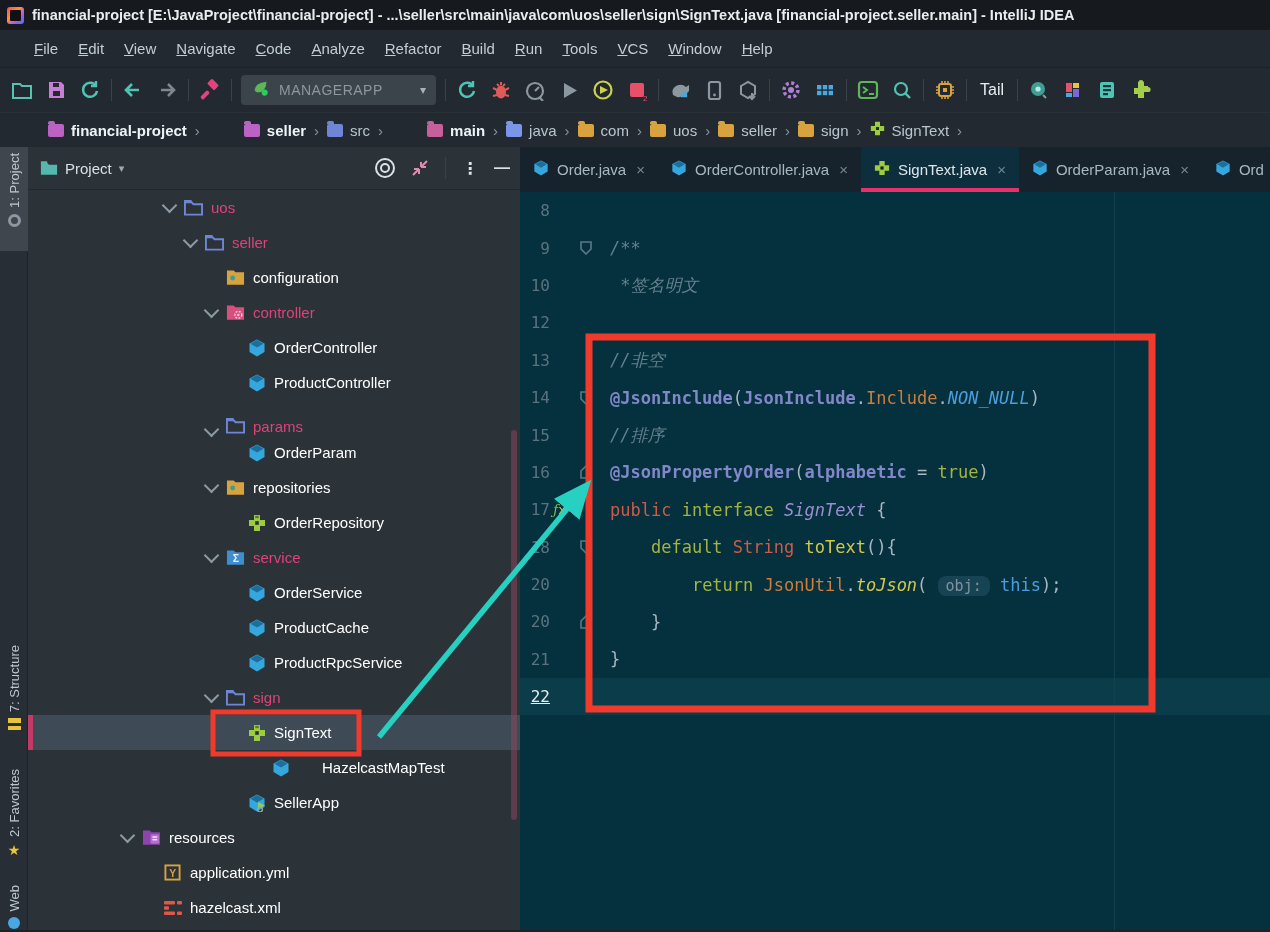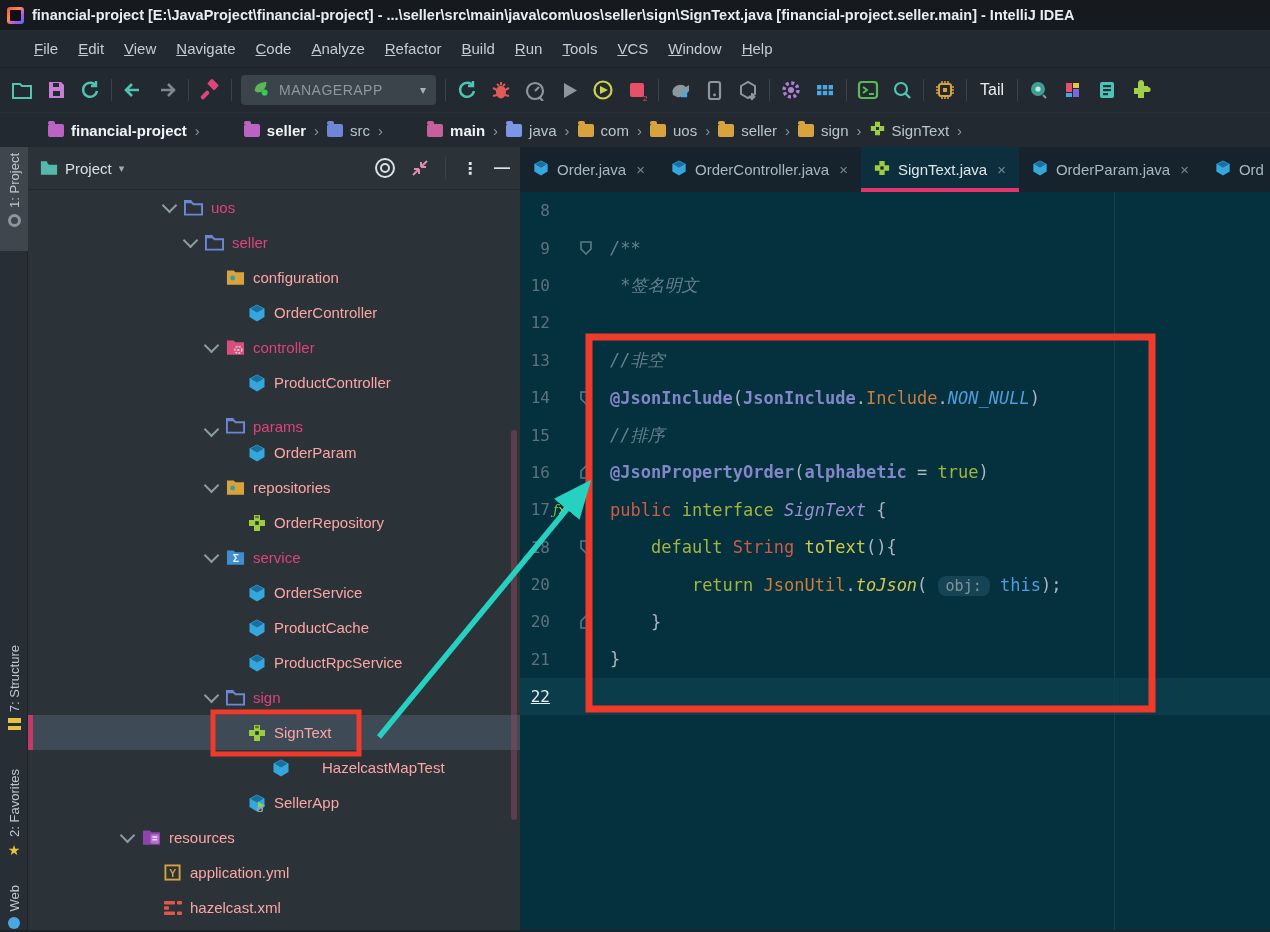--- a/index.html
+++ b/index.html
@@ -54,21 +54,21 @@
   .phead-chevron{color:#9fabb3;font-size:11px;margin-right:auto;}
   .phead-icons{display:flex;align-items:center;gap:16px;}
   .tree{position:absolute;left:0;top:43px;width:492px;bottom:0;}
   .trow{position:relative;height:35px;display:flex;align-items:center;font-size:15px;white-space:nowrap;}
   .trow.selected{background:#3e4a55;}
   .trow.selected::before{content:"";position:absolute;left:0;top:0;bottom:0;width:5px;background:#c23a66;}
   .t-chevron{width:9px;height:9px;border-left:2px solid #8b9ba5;border-bottom:2px solid #8b9ba5;
              transform:rotate(-45deg);flex:none;margin:-4px 9px 0 0;}
   .t-spacer{width:20px;flex:none;}
   .t-icon{width:19px;height:19px;flex:none;margin-right:8px;display:flex;align-items:center;justify-content:center;}
-  .t-label{color:#fca5a5;}
+  .t-label{color:#ffffff;}
   .t-label.pink{color:#e0427a;}
   .tree-scroll{position:absolute;right:3px;top:283px;width:6px;height:390px;border-radius:3px;
                background:rgba(150,75,100,.45);}
   
   .editor{position:absolute;left:520px;top:147px;width:750px;height:785px;background:#05303d;overflow:hidden;}
   .tabbar{position:absolute;left:0;top:0;width:100%;height:45px;background:#16232c;display:flex;
           overflow:hidden;}
   .etab{display:flex;align-items:center;gap:8px;padding:0 13px;font-size:15px;color:#a7b8c1;
         position:relative;flex:none;}
   .etab .tab-close{color:#73868f;font-size:15px;margin-left:2px;}
@@ -447,40 +447,40 @@
         <div class="trow" style="padding-left: 178px;">
           <span class="t-spacer"></span>
           <span class="t-icon">
             <svg width="19" height="17" viewBox="0 0 20 17">
               <path d="M1 1 h7 l2 2 h9 v13 H1 z" fill="#d8a23e"></path>
               <circle cx="7" cy="9" r="2.6" fill="#3f9e94"></circle>
             </svg>
           </span>
           <span class="t-label">configuration</span>
         </div>
-        <div class="trow" style="padding-left: 199px;">
-          <span class="t-spacer"></span>
-          <span class="t-icon">
-            <svg width="18" height="18" viewBox="0 0 18 18">
-              <polygon points="9,0.5 16.5,4.5 16.5,13 9,17.5 1.5,13 1.5,4.5" fill="#35a7dd"></polygon>
-              <polygon points="9,1 15.5,4.8 9,8.6 2.5,4.8" fill="#1b6f9e"></polygon>
-            </svg>
-          </span>
-          <span class="t-label">OrderController</span>
-        </div>
         <div class="trow" style="padding-left: 178px;">
           <span class="t-chevron"></span>
           <span class="t-icon">
             <svg width="19" height="17" viewBox="0 0 20 17">
               <path d="M1 1 h7 l2 2 h9 v13 H1 z" fill="#d84f7e"></path>
               <circle cx="13" cy="11" r="3.6" fill="none" stroke="#f3c9d8" stroke-width="1.6" stroke-dasharray="2 1.4"></circle>
               <circle cx="13" cy="11" r="1.3" fill="#f3c9d8"></circle>
             </svg>
           </span>
           <span class="t-label pink">controller</span>
+        </div>
+        <div class="trow" style="padding-left: 199px;">
+          <span class="t-spacer"></span>
+          <span class="t-icon">
+            <svg width="18" height="18" viewBox="0 0 18 18">
+              <polygon points="9,0.5 16.5,4.5 16.5,13 9,17.5 1.5,13 1.5,4.5" fill="#35a7dd"></polygon>
+              <polygon points="9,1 15.5,4.8 9,8.6 2.5,4.8" fill="#1b6f9e"></polygon>
+            </svg>
+          </span>
+          <span class="t-label">OrderController</span>
         </div>
         <div class="trow" style="padding-left: 199px;">
           <span class="t-spacer"></span>
           <span class="t-icon">
             <svg width="18" height="18" viewBox="0 0 18 18">
               <polygon points="9,0.5 16.5,4.5 16.5,13 9,17.5 1.5,13 1.5,4.5" fill="#35a7dd"></polygon>
               <polygon points="9,1 15.5,4.8 9,8.6 2.5,4.8" fill="#1b6f9e"></polygon>
             </svg>
           </span>
           <span class="t-label">ProductController</span>

